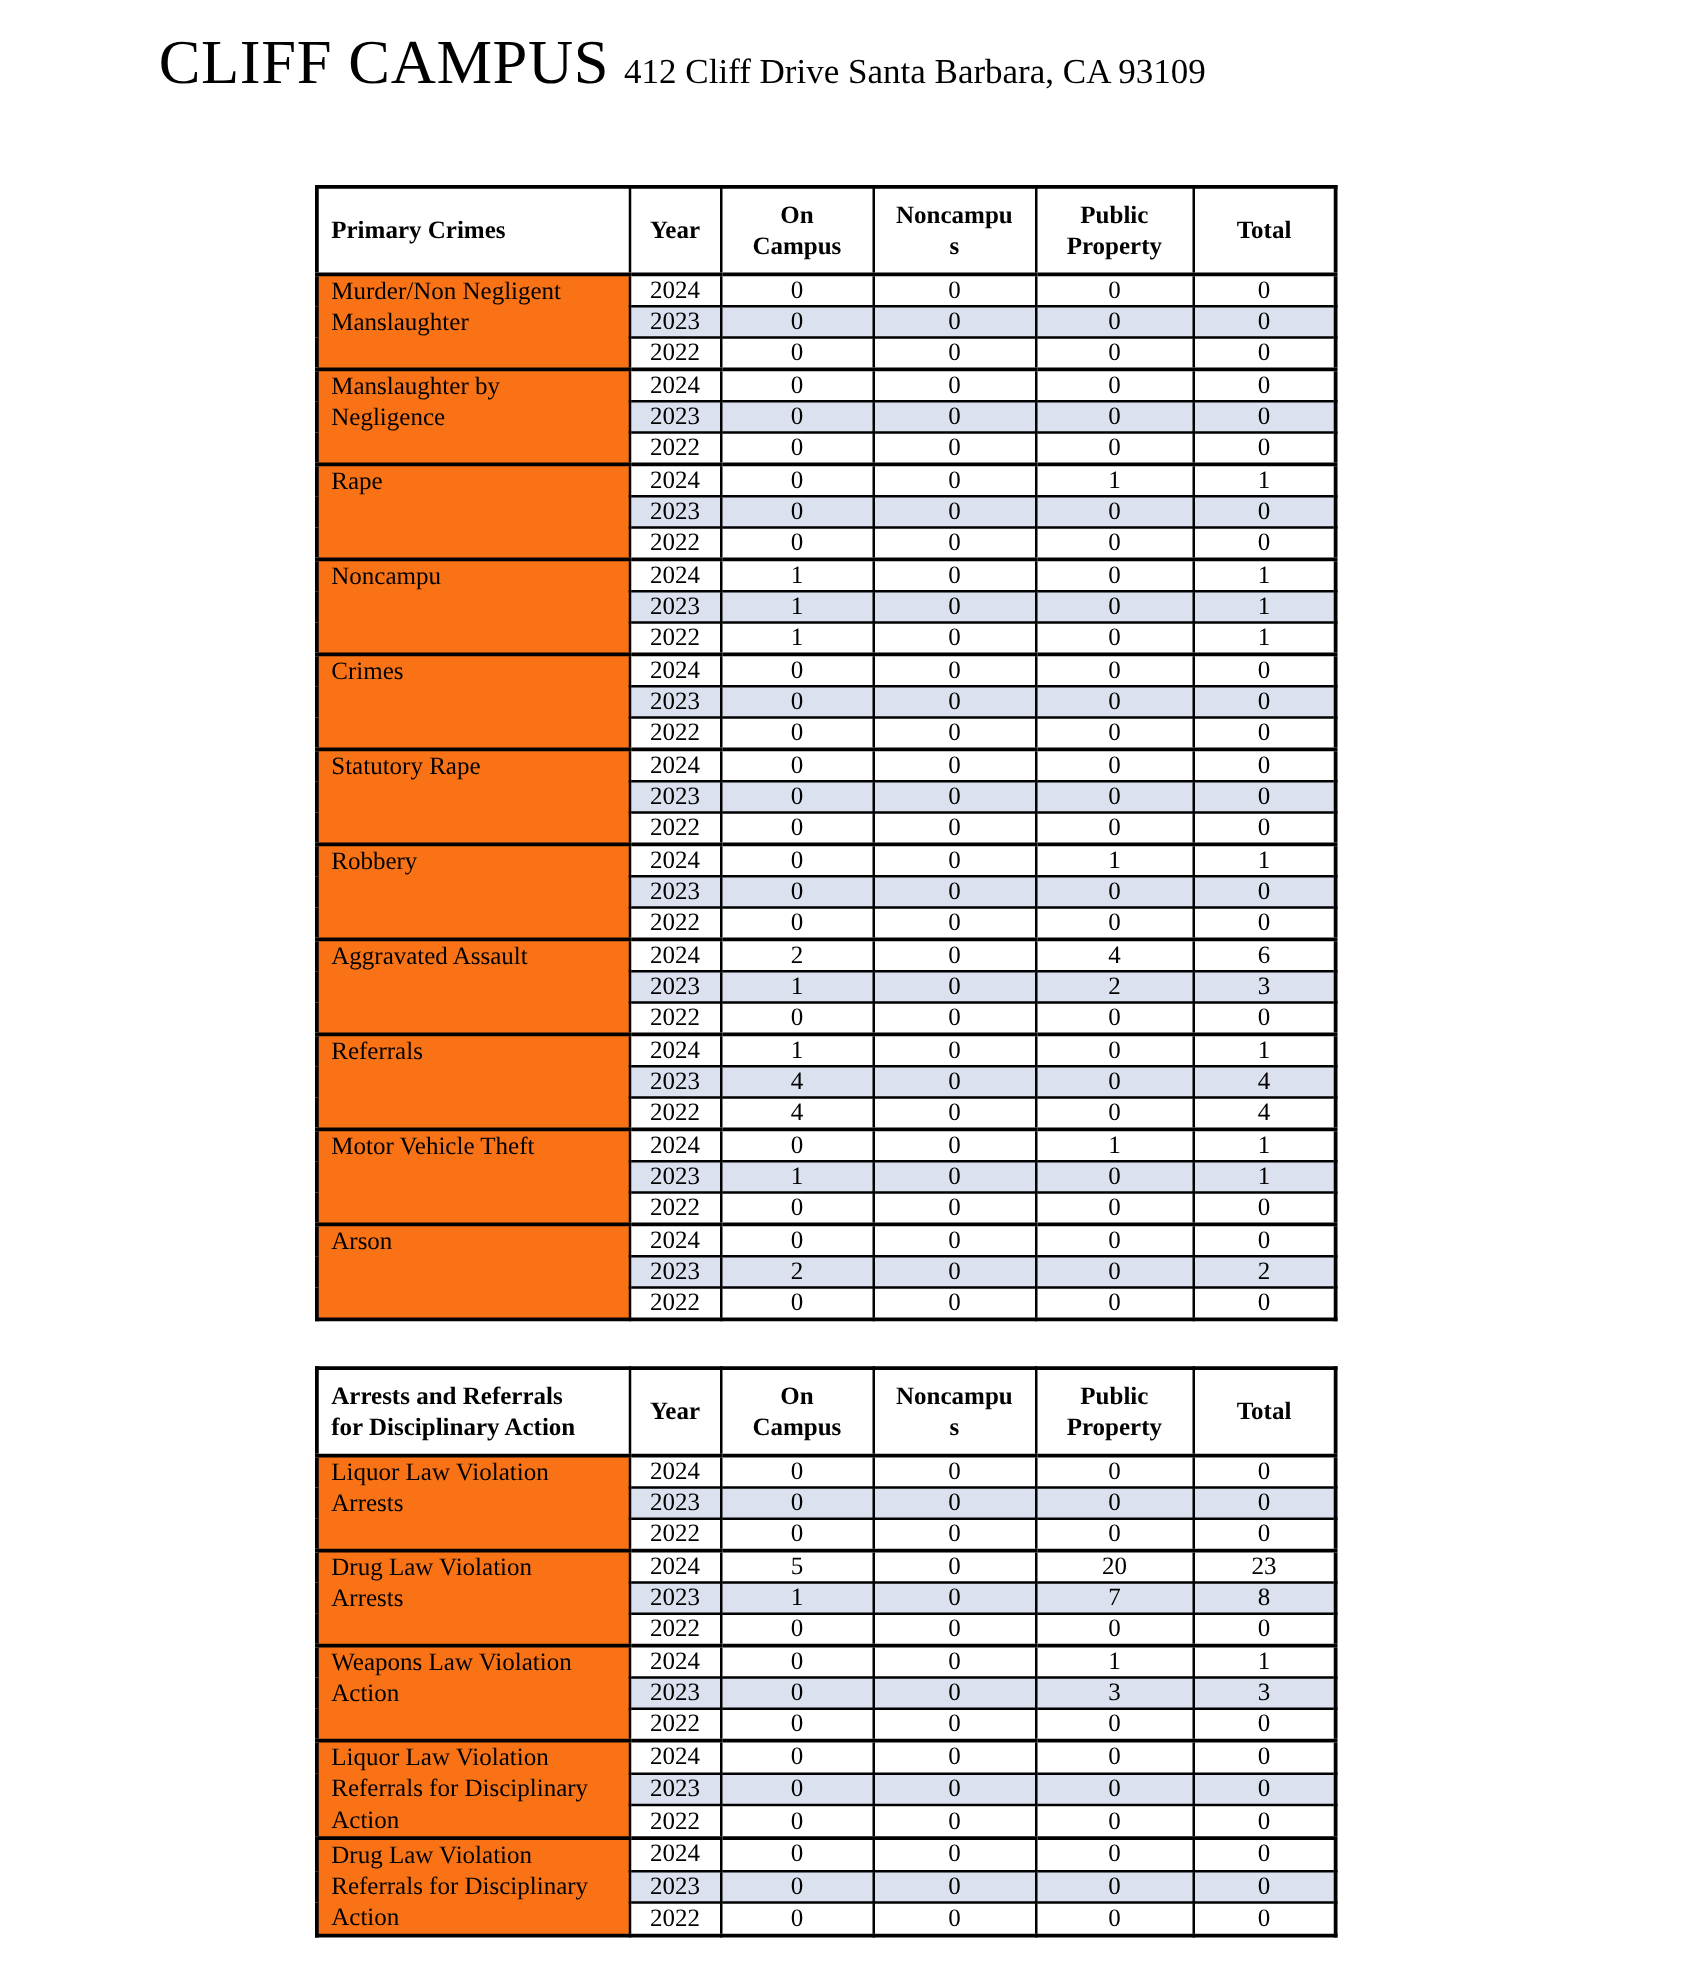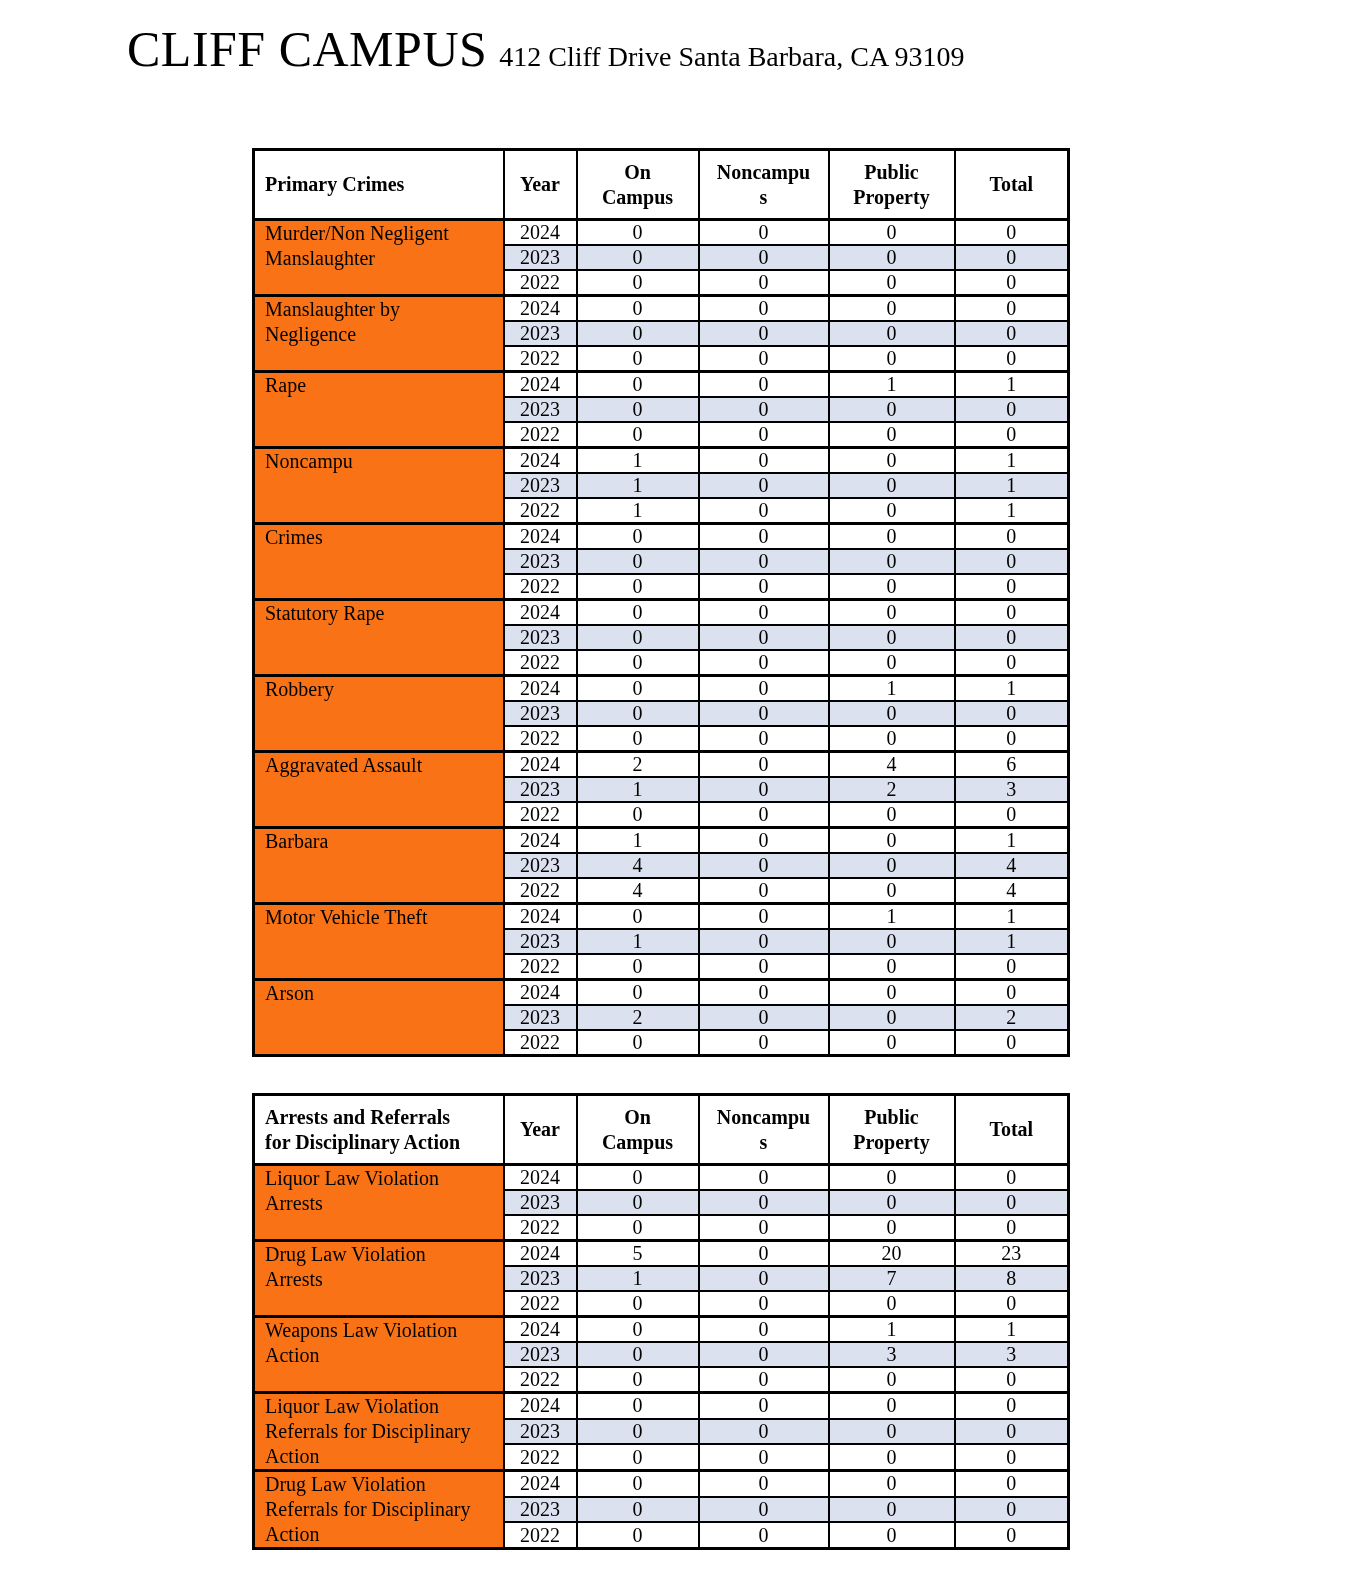--- a/index.html
+++ b/index.html
@@ -241,21 +241,21 @@
             <td class="val-cell">3</td>
           </tr>
           <tr>
             <td class="year-cell">2022</td>
             <td class="val-cell">0</td>
             <td class="val-cell">0</td>
             <td class="val-cell">0</td>
             <td class="val-cell">0</td>
           </tr>
           <tr class="block-start">
-            <td rowspan="3" class="cat-cell">Barbara</td>
+            <td rowspan="3" class="cat-cell">Referrals</td>
             <td class="year-cell">2024</td>
             <td class="val-cell">1</td>
             <td class="val-cell">0</td>
             <td class="val-cell">0</td>
             <td class="val-cell">1</td>
           </tr>
           <tr class="hl">
             <td class="year-cell">2023</td>
             <td class="val-cell">4</td>
             <td class="val-cell">0</td>

